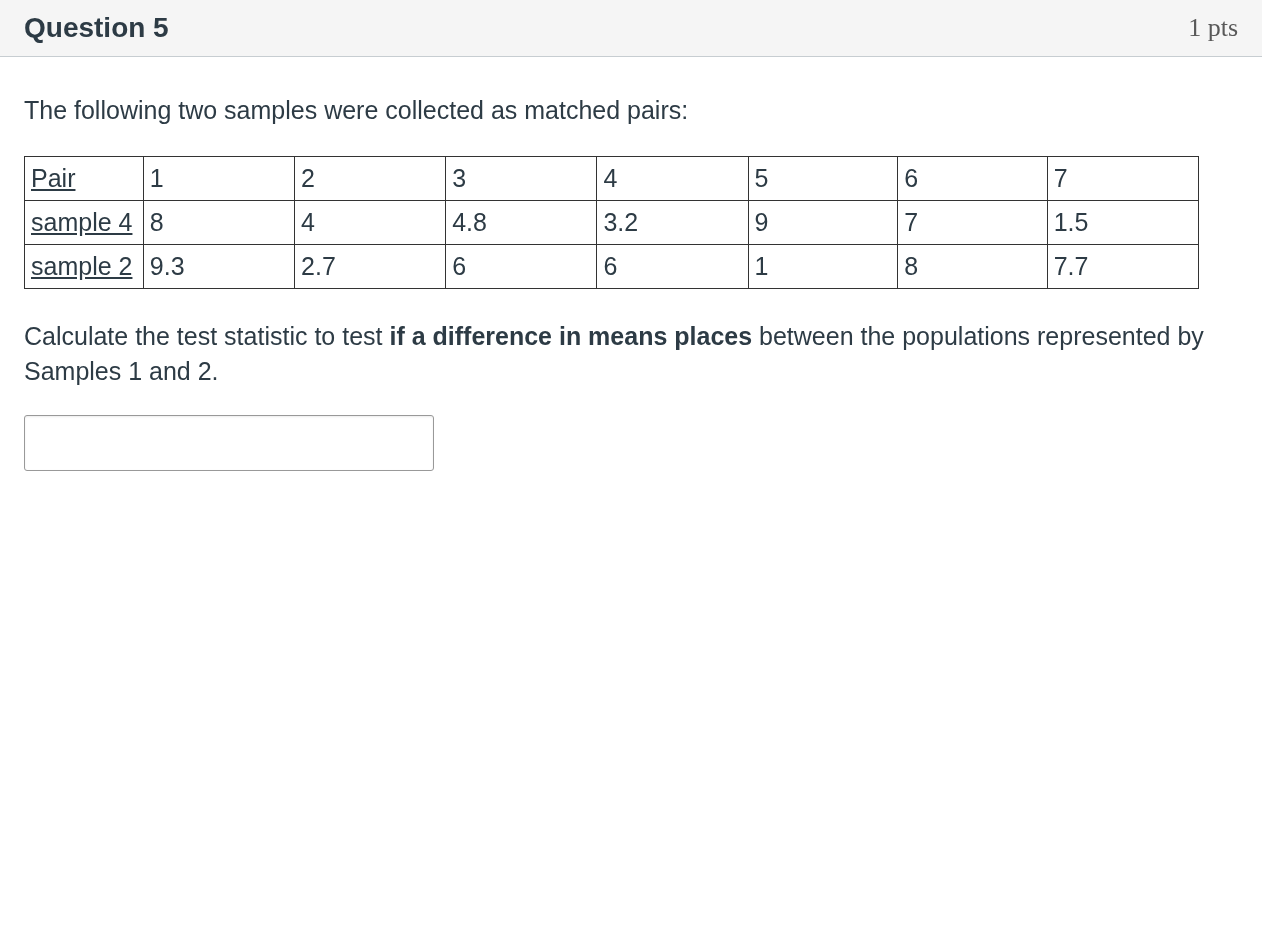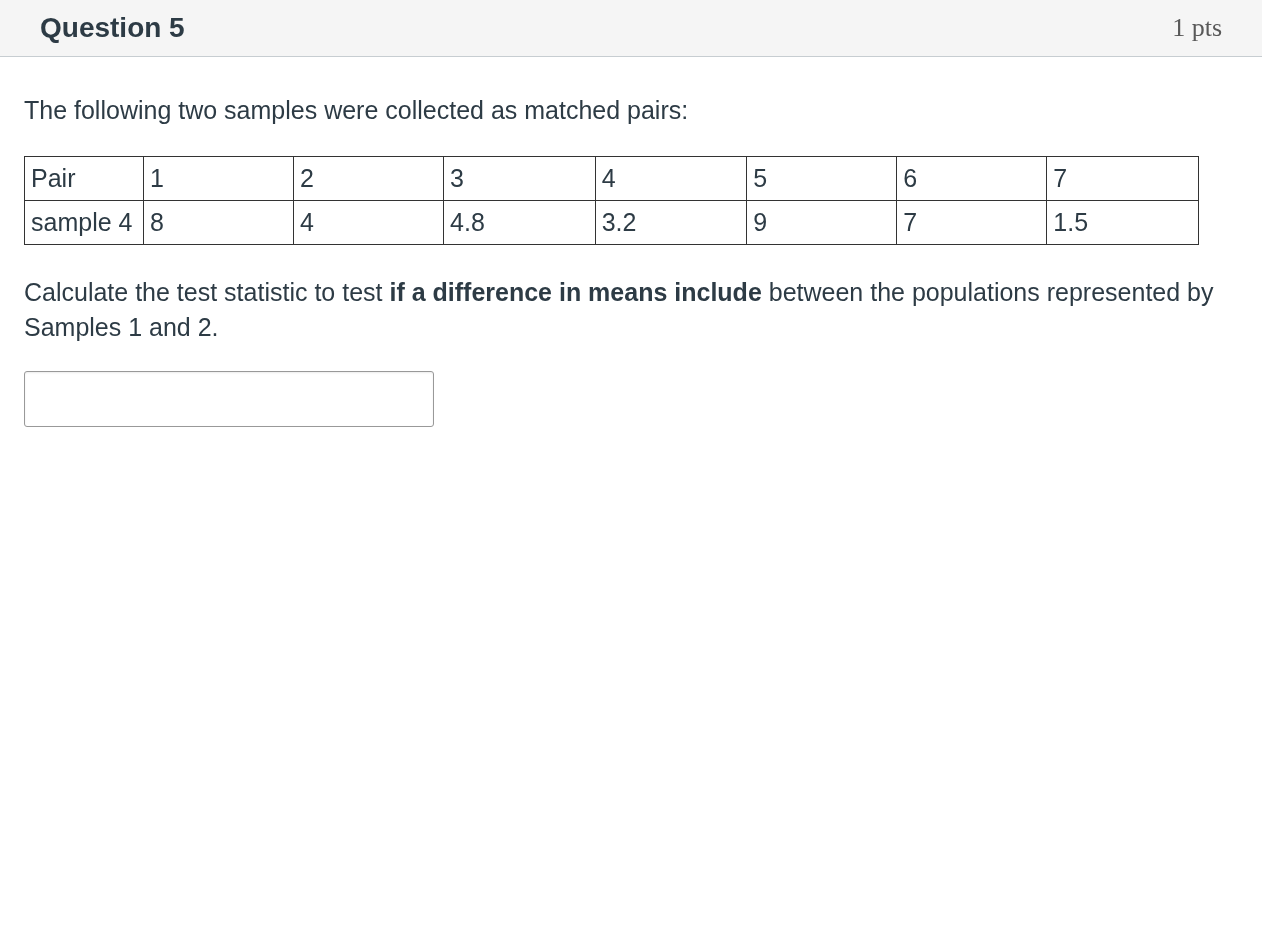--- a/index.html
+++ b/index.html
@@ -13,21 +13,21 @@
   .question-wrapper {
     width: 1262px;
     box-sizing: border-box;
   }
   .question-header {
     display: flex;
     justify-content: space-between;
     align-items: center;
     background: #f5f5f5;
     border-bottom: 1px solid #c7cdd1;
-    padding: 12px 40px;
+    padding: 12px 24px;
   }
   .question-title {
     font-size: 28px;
     font-weight: 700;
     color: #2d3b45;
   }
   .question-points {
     font-size: 26px;
     font-weight: 400;
     color: #595959;
@@ -49,20 +49,21 @@
   }
   table.data-table td {
     border: 1px solid #333;
     padding: 4px 6px;
     font-size: 25px;
     text-align: left;
     vertical-align: middle;
   }
   table.data-table td.label-col {
     width: 108px;
+    text-decoration: underline;
   }
   table.data-table td.val-col {
     width: 147px;
   }
   .instr {
     margin-bottom: 26px;
   }
   .bold {
     font-weight: 700;
   }
@@ -135,25 +136,35 @@
       <tr>
         <td class="label-col">sample 4</td>
         <td class="val-col">8</td>
         <td class="val-col">4</td>
         <td class="val-col">4.8</td>
         <td class="val-col">3.2</td>
         <td class="val-col">9</td>
         <td class="val-col">7</td>
         <td class="val-col">1.5</td>
       </tr>
+      <tr>
+        <td class="label-col">sample 2</td>
+        <td class="val-col">9.3</td>
+        <td class="val-col">2.7</td>
+        <td class="val-col">6</td>
+        <td class="val-col">6</td>
+        <td class="val-col">1</td>
+        <td class="val-col">8</td>
+        <td class="val-col">7.7</td>
+      </tr>
     </tbody>
       </table>
 
     <div class="instr">
-      <span>Calculate the test statistic to test </span><span class="bold">if a difference in means include</span><span> between the populations represented by Samples 1 and 2.</span>
+      <span>Calculate the test statistic to test </span><span class="bold">if a difference in means places</span><span> between the populations represented by Samples 1 and 2.</span>
     </div>
 
 
 
     <input type="text" class="answer-input" value="" style="">
 
   </div>
 </div>
 
 </body></html>

